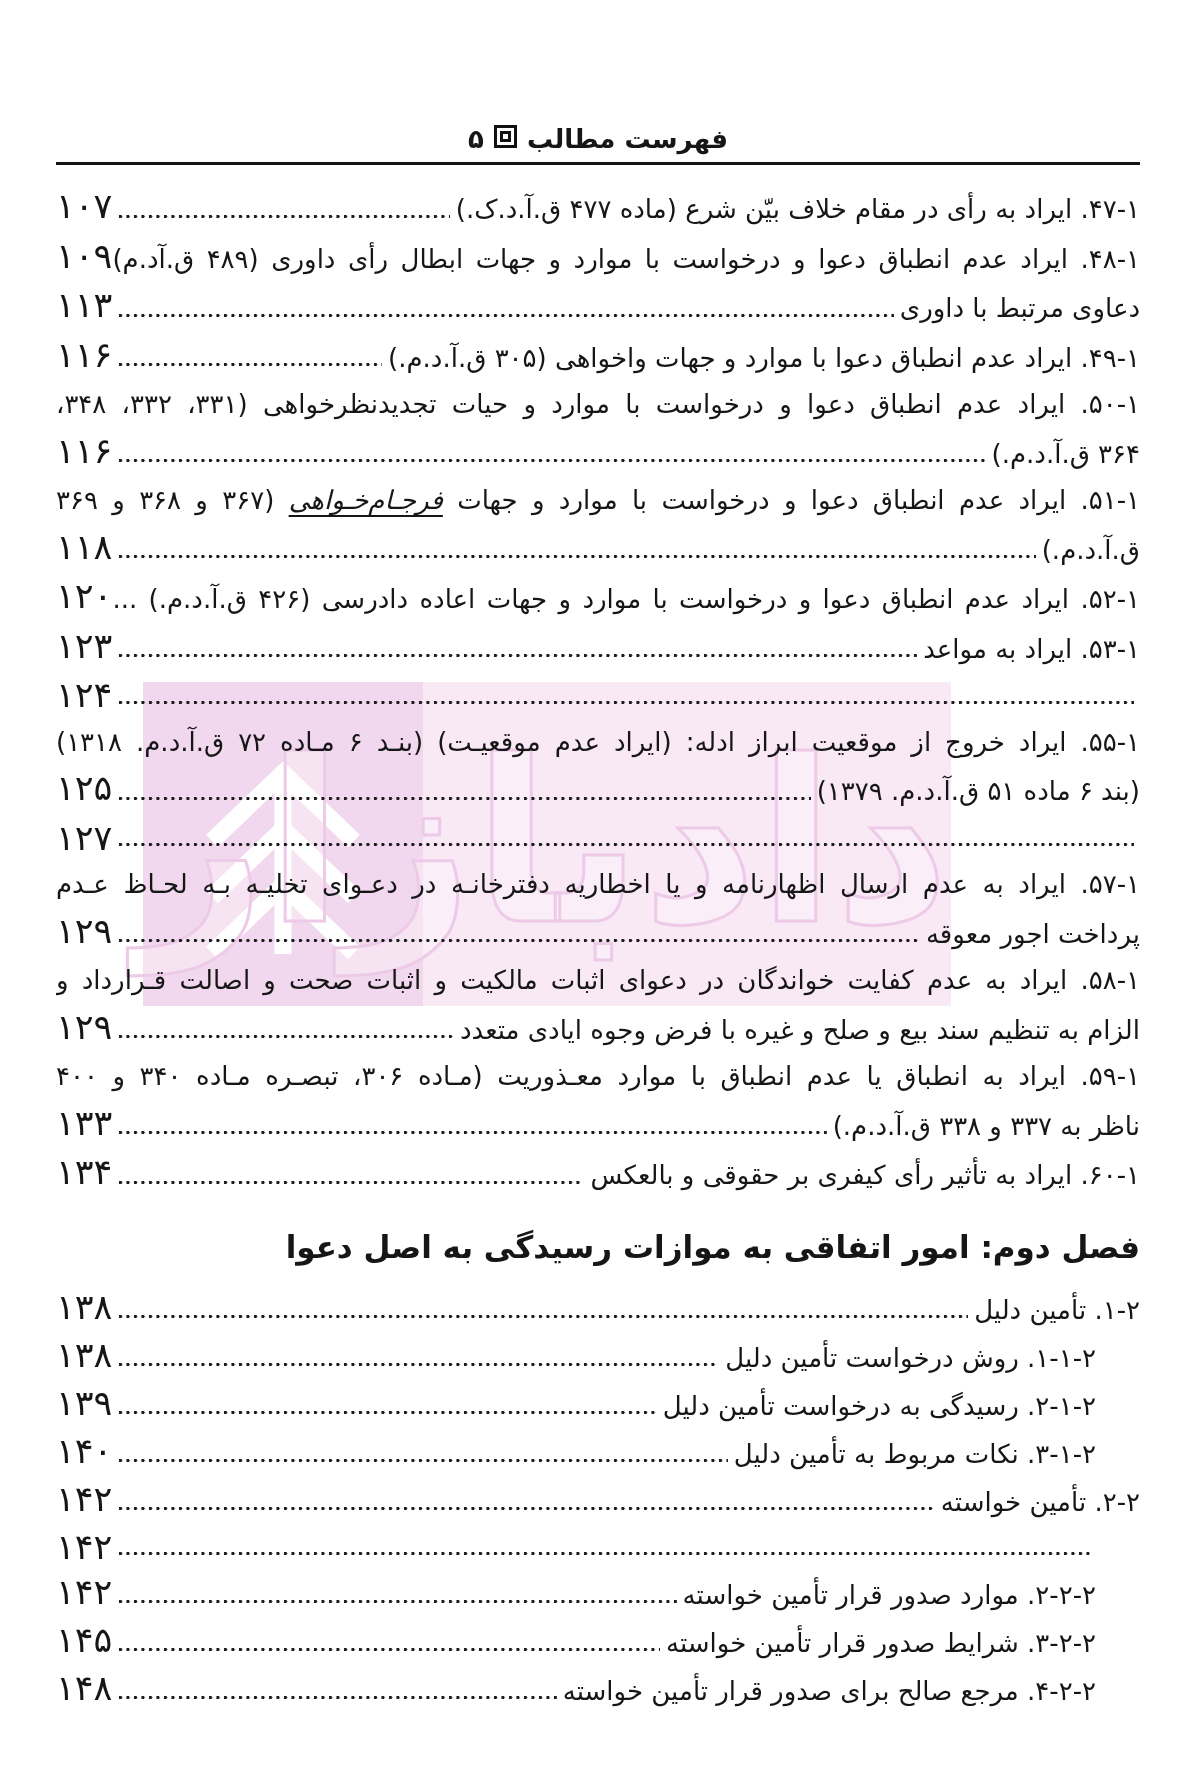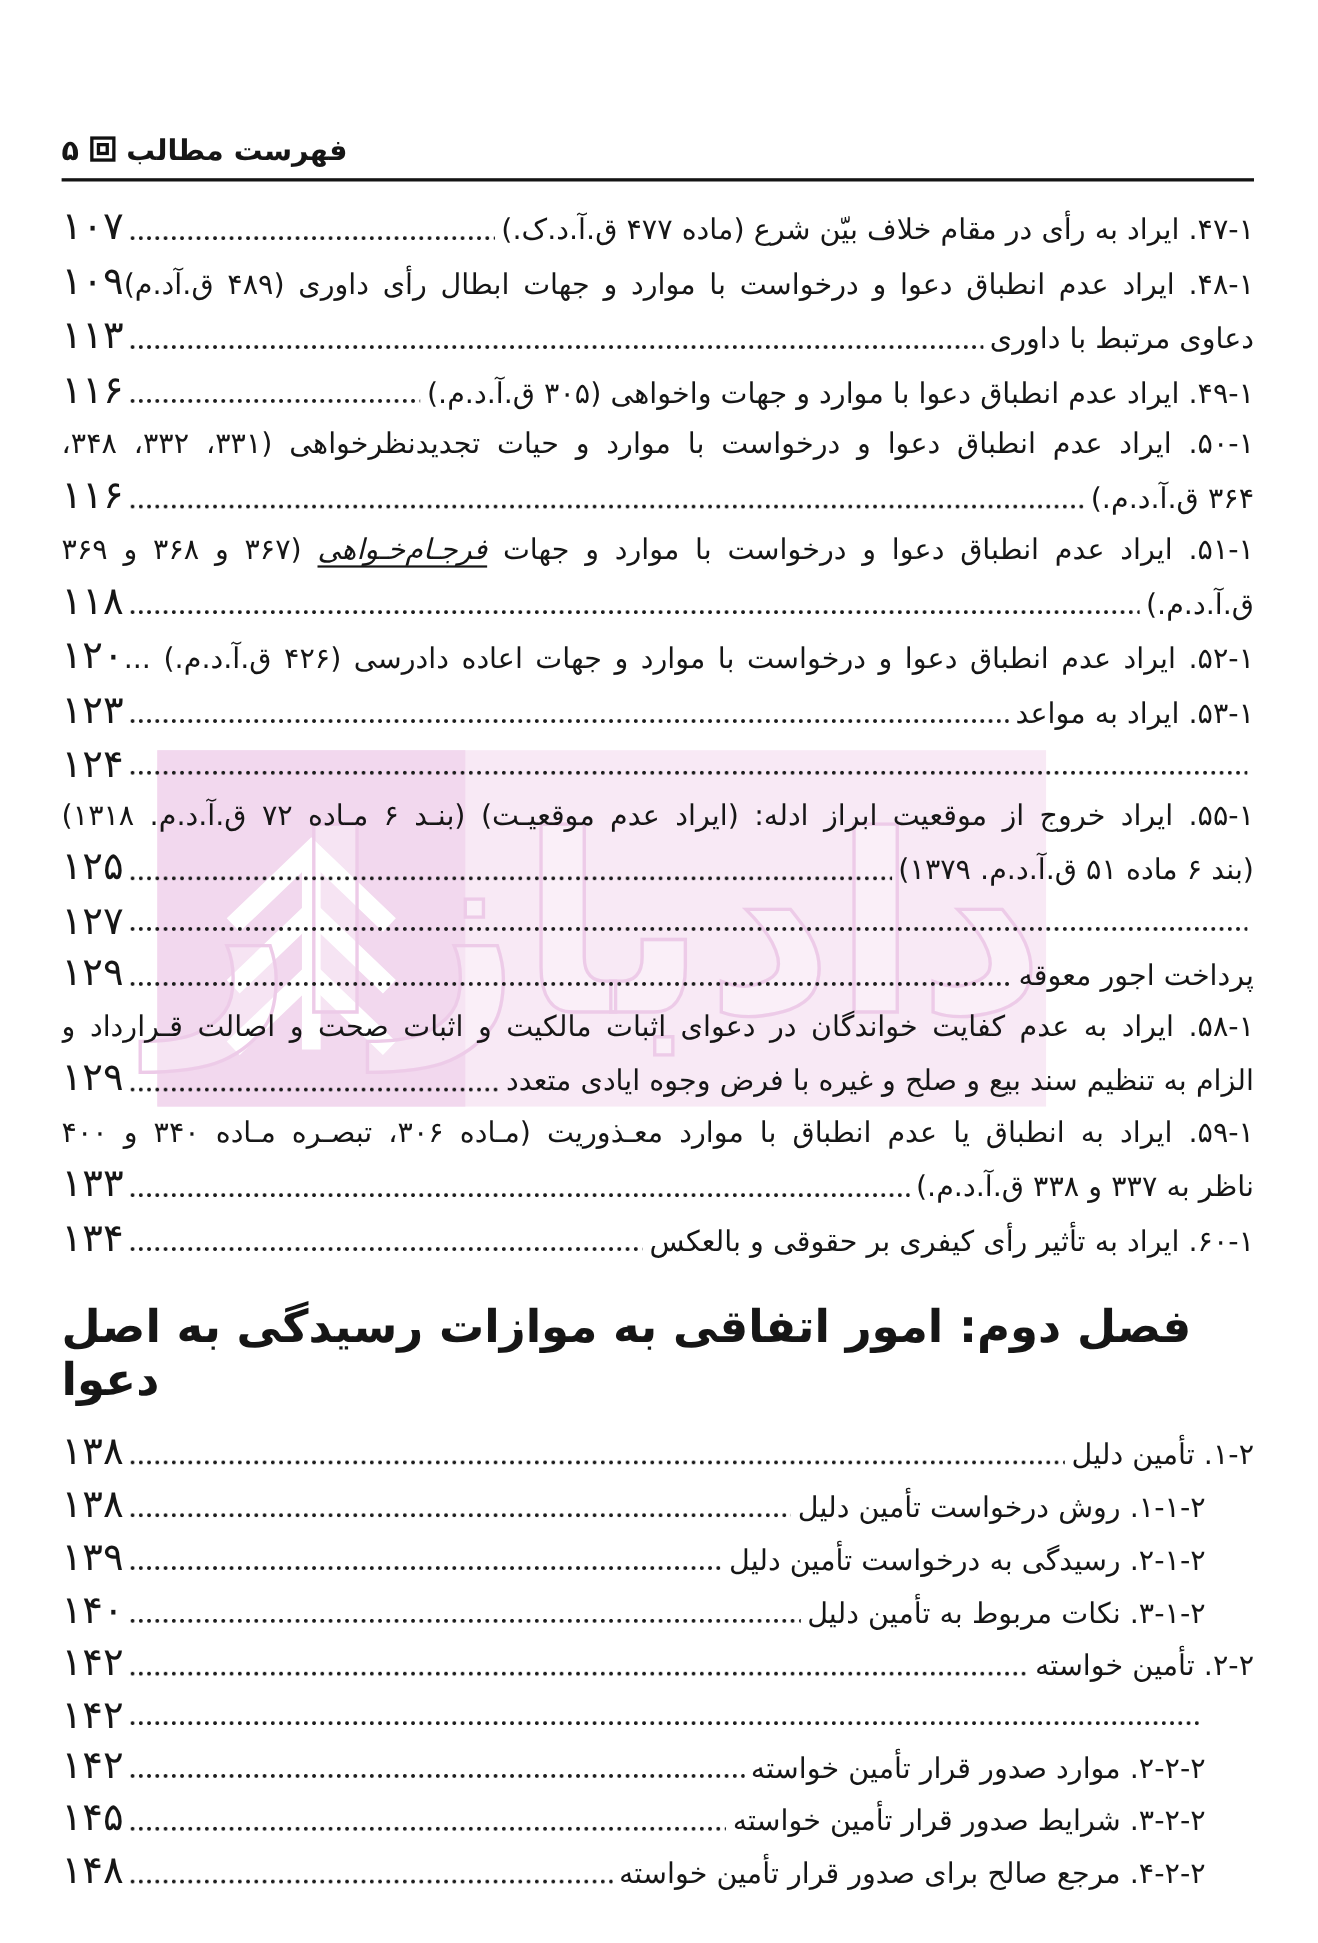--- a/index.html
+++ b/index.html
@@ -18,21 +18,21 @@
     color:rgba(255,255,255,0.30);
     -webkit-text-stroke:3px #edcbe8;
     white-space:nowrap;
   }
   
   .content{
     position:absolute;inset:0;z-index:1;box-sizing:border-box;
     padding:116px 58px 0 56px;direction:rtl;
   }
   .header-row{
-    direction:rtl;text-align:left;font-weight:bold;font-size:26px;
+    direction:rtl;text-align:center;font-weight:bold;font-size:26px;
     height:42px;line-height:42px;
   }
   .header-row .hr-part{vertical-align:middle;}
   .sq-icon{
     display:inline-block;width:17px;height:17px;border:3px solid #111;
     margin:0 10px;position:relative;vertical-align:middle;top:-2px;
   }
   .sq-icon i{
     position:absolute;left:3px;top:3px;width:5px;height:5px;border:3px solid #111;display:block;
   }
@@ -48,21 +48,21 @@
   .toc-row .pg{flex:0 0 auto;font-size:35px;}
   .leader{
     flex:1 1 12px;min-width:10px;height:5px;align-self:flex-end;
     margin:0 6px 14px 6px;
     background-image:radial-gradient(circle at 2.5px 2.5px,#1c1c1c 1.55px,transparent 1.9px);
     background-size:7.5px 5px;background-repeat:repeat-x;background-position:left bottom;
   }
   .toc-row.indent{padding-right:44px;}
   .u{text-decoration:underline;text-underline-offset:6px;font-style:italic;}
   .chapter-heading{
-    text-align:left;font-weight:bold;font-size:41px;margin:30px 0 20px 0;
+    text-align:right;font-weight:bold;font-size:31px;margin:30px 0 20px 0;
   }
 </style>
 </head>
 <body>
 
 <div class="wm wm-rect"></div>
 <div class="wm wm-square">
   <svg width="170" height="230" viewBox="0 0 170 230">
     <g stroke="#ffffff" stroke-width="17" fill="none">
       <path d="M85 40 L85 225"></path>
@@ -135,20 +135,23 @@
       </div>
       <div class="toc-row">
         <span class="t">(بند ۶ ماده ۵۱ ق.آ.د.م. ۱۳۷۹)</span>
         <span class="leader"></span>
         <span class="pg">۱۲۵</span>
       </div>
       <div class="toc-row">
         <span class="leader"></span>
         <span class="pg">۱۲۷</span>
       </div>
+      <div class="toc-row fill">
+        <span class="t">۵۷-۱. ایراد به عدم ارسال اظهارنامه و یا اخطاریه دفترخانـه در دعـوای تخلیـه بـه لحـاظ عـدم</span>
+      </div>
       <div class="toc-row">
         <span class="t">پرداخت اجور معوقه</span>
         <span class="leader"></span>
         <span class="pg">۱۲۹</span>
       </div>
       <div class="toc-row fill">
         <span class="t">۵۸-۱. ایراد به عدم کفایت خواندگان در دعوای اثبات مالکیت و اثبات صحت و اصالت قـرارداد و</span>
       </div>
       <div class="toc-row">
         <span class="t">الزام به تنظیم سند بیع و صلح و غیره با فرض وجوه ایادی متعدد</span>

